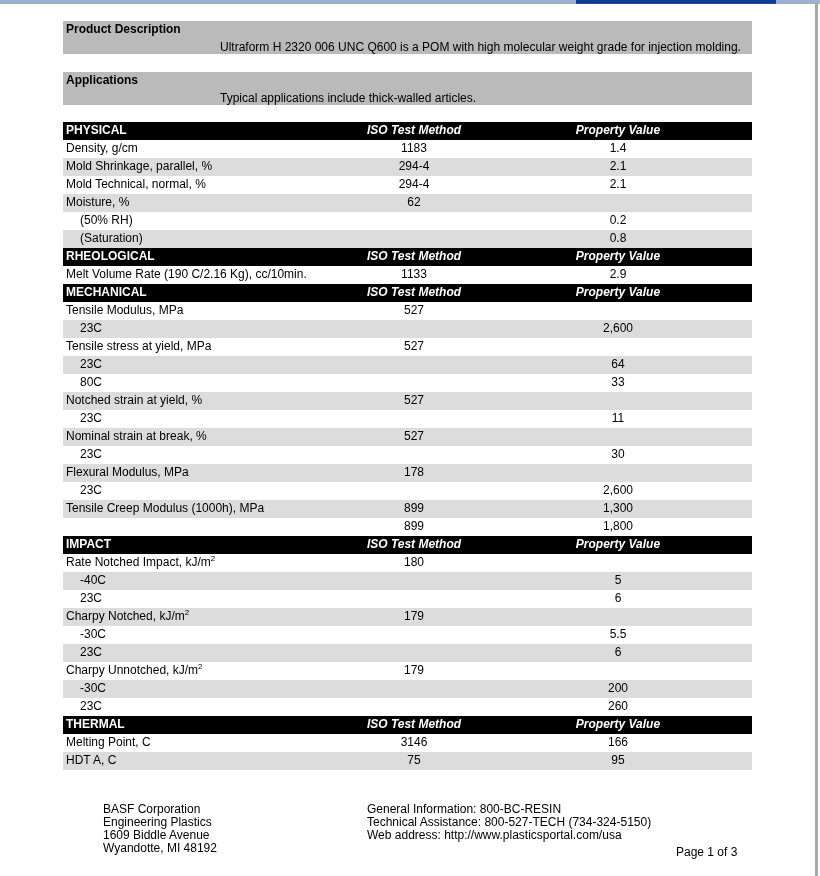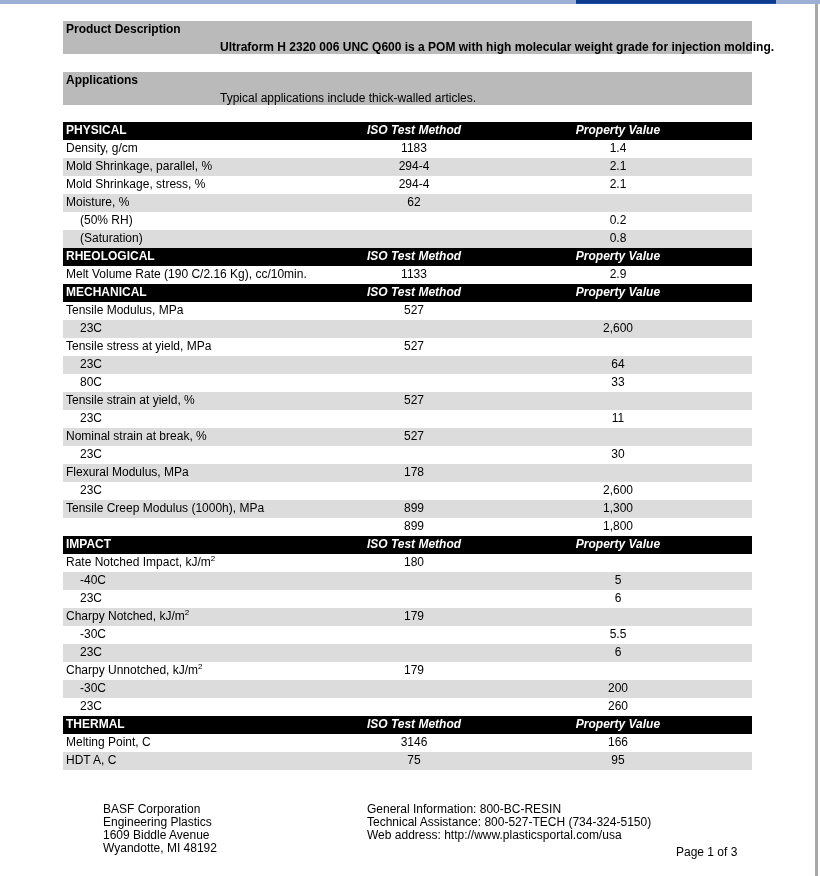--- a/index.html
+++ b/index.html
@@ -29,21 +29,21 @@
   .footer div { white-space: nowrap; margin-left: 31px; }
 </style>
 </head>
 <body>
 
 <div class="top-strip"></div>
 <div class="top-tab"></div>
 <div class="right-border"></div>
 
 <div class="section-bar" style="top:21px;">Product Description</div>
-<div class="section-text" style="top:40px;font-weight:bold;">Ultraform H 2320 006 UNC Q600 is a POM with high molecular weight grade for injection molding.</div>
+<div class="section-text" style="top:40px;">Ultraform H 2320 006 UNC Q600 is a POM with high molecular weight grade for injection molding.</div>
 
 <div class="section-bar" style="top:72px;">Applications</div>
 <div class="section-text" style="top:91px;">Typical applications include thick-walled articles.</div>
 
 <div class="props" id="props">
     <div class="row head">
       <span class="c-label">PHYSICAL</span>
       <span class="c-iso">ISO Test Method</span>
       <span class="c-val">Property Value</span>
     </div>
@@ -51,21 +51,21 @@
       <span class="c-label"><span>Density, g/cm</span></span>
       <span class="c-iso">1183</span>
       <span class="c-val">1.4</span>
     </div>
     <div class="row alt">
       <span class="c-label"><span>Mold Shrinkage, parallel, %</span></span>
       <span class="c-iso">294-4</span>
       <span class="c-val">2.1</span>
     </div>
     <div class="row">
-      <span class="c-label"><span>Mold Shrinkage, stress, %</span></span>
+      <span class="c-label"><span>Mold Technical, normal, %</span></span>
       <span class="c-iso">294-4</span>
       <span class="c-val">2.1</span>
     </div>
     <div class="row alt">
       <span class="c-label"><span>Moisture, %</span></span>
       <span class="c-iso">62</span>
       <span class="c-val"></span>
     </div>
     <div class="row sub">
       <span class="c-label"><span>(50% RH)</span></span>
@@ -111,21 +111,21 @@
       <span class="c-label"><span>23C</span></span>
       <span class="c-iso"></span>
       <span class="c-val">64</span>
     </div>
     <div class="row sub">
       <span class="c-label"><span>80C</span></span>
       <span class="c-iso"></span>
       <span class="c-val">33</span>
     </div>
     <div class="row alt">
-      <span class="c-label"><span>Tensile strain at yield, %</span></span>
+      <span class="c-label"><span>Notched strain at yield, %</span></span>
       <span class="c-iso">527</span>
       <span class="c-val"></span>
     </div>
     <div class="row sub">
       <span class="c-label"><span>23C</span></span>
       <span class="c-iso"></span>
       <span class="c-val">11</span>
     </div>
     <div class="row alt">
       <span class="c-label"><span>Nominal strain at break, %</span></span>

